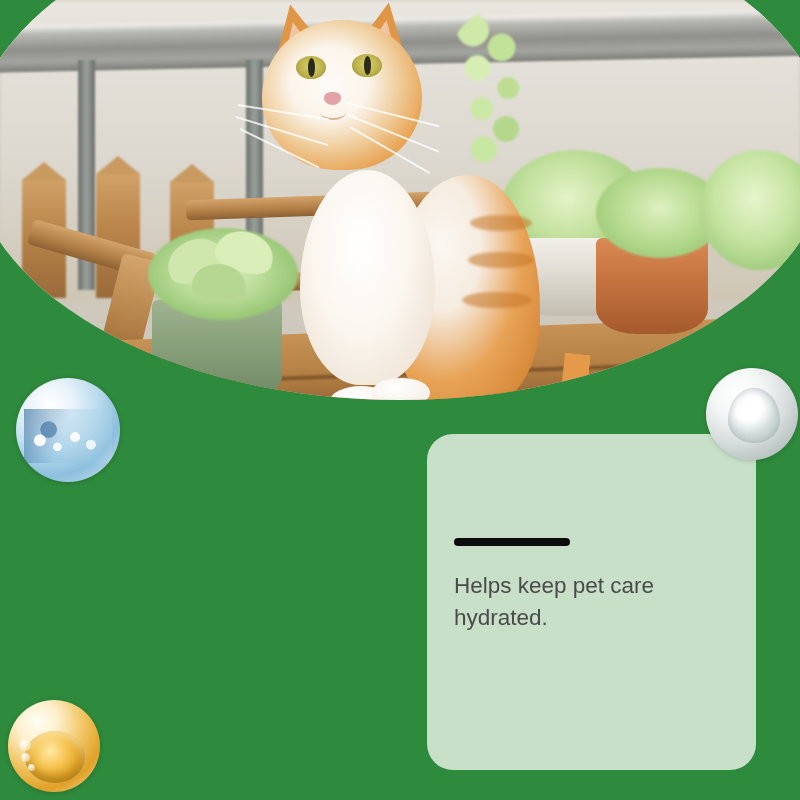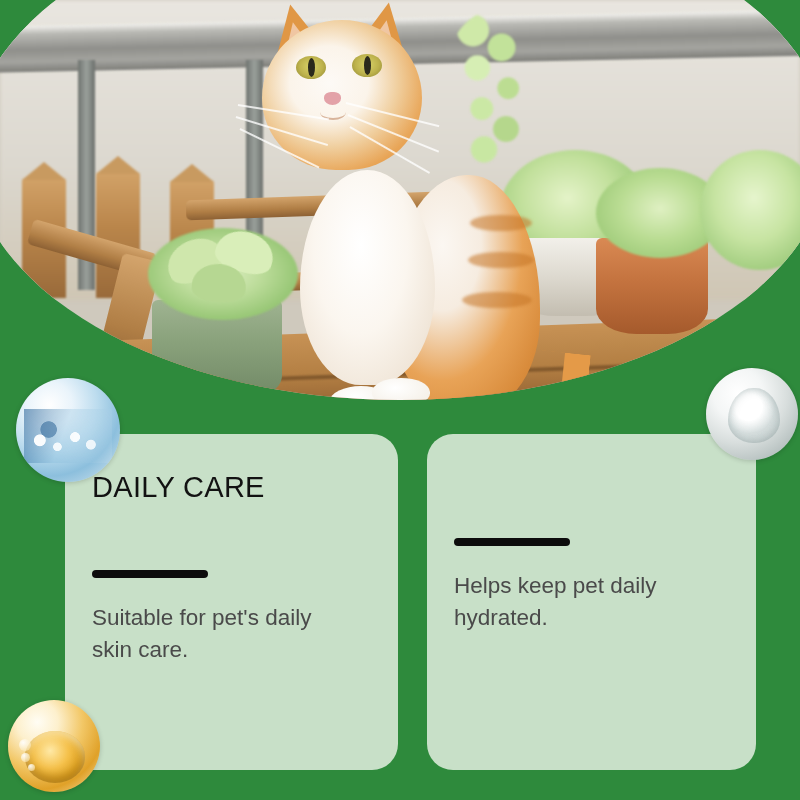--- a/index.html
+++ b/index.html
@@ -360,29 +360,24 @@
         <div class="whisker" style="left:236px; top:116px; width:96px; transform:rotate(17deg);"></div>
         <div class="whisker" style="left:240px; top:128px; width:88px; transform:rotate(26deg);"></div>
         <div class="whisker" style="left:346px; top:102px; width:96px; transform:rotate(14deg);"></div>
         <div class="whisker" style="left:348px; top:114px; width:98px; transform:rotate(22deg);"></div>
         <div class="whisker" style="left:350px; top:126px; width:92px; transform:rotate(30deg);"></div>
       </div>
 
     </div>
   </div>
 
-  <div class="card card-left">
-    <h2 class="card-title">DAILY CARE</h2>
-    <div class="card-rule"></div>
-    <p class="card-body">Suitable for pet's daily skin care.</p>
-  </div>
 
   <div class="card card-right">
     <div class="card-rule"></div>
-    <p class="card-body">Helps keep pet daily hydrated.</p>
+    <p class="card-body">Helps keep pet care hydrated.</p>
   </div>
 
   <div class="badge badge-water">
     <div class="splash"></div>
   </div>
 
   <div class="badge badge-ice">
     <div class="drop"></div>
   </div>
 

